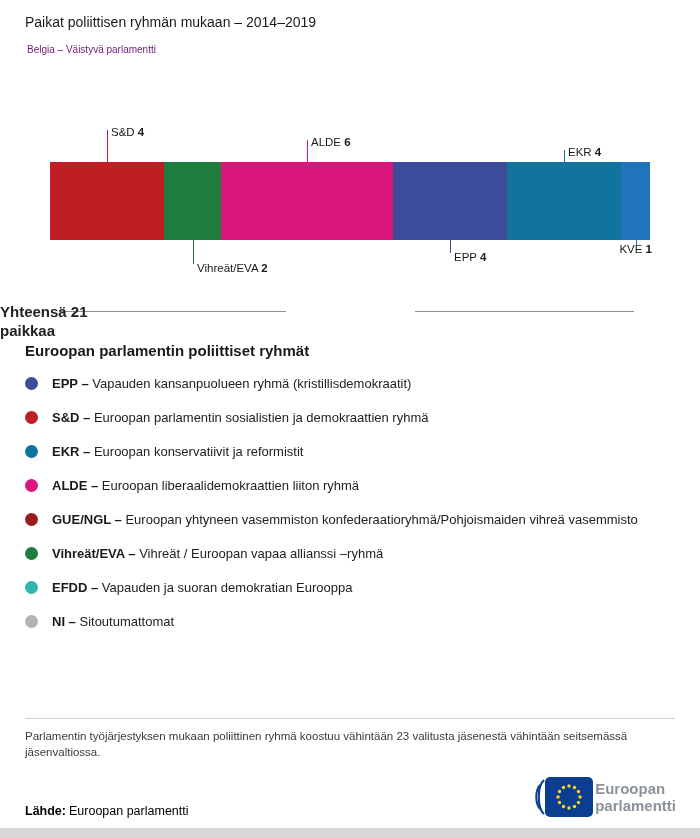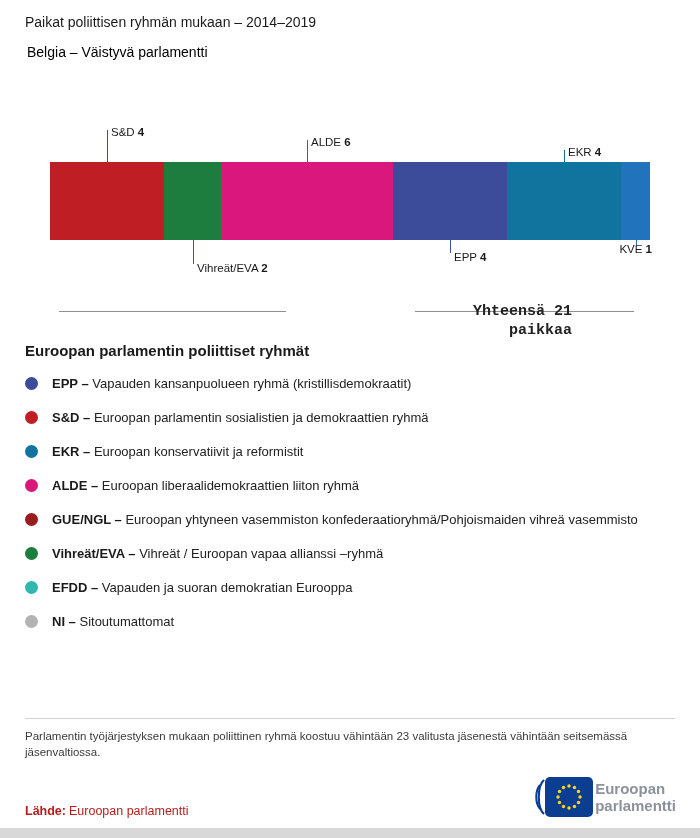--- a/index.html
+++ b/index.html
@@ -2,48 +2,48 @@
 <html><head>
 <meta charset="utf-8">
 <style>
   * { margin:0; padding:0; box-sizing:border-box; }
   html,body { width:700px; height:838px; }
   body {
     position:relative; background:#ffffff; overflow:hidden;
     font-family:"Liberation Sans", sans-serif; color:#1a1a1a;
   }
   .title { position:absolute; left:25px; top:14px; font-size:14px; font-weight:normal; color:#1a1a1a; }
-  .subtitle { position:absolute; left:27px; top:44px; font-size:14px; color:#000000; }
+  .subtitle { position:absolute; left:27px; top:44px; font-size:10px; color:#701a75; }
 
   .bar { position:absolute; left:50px; top:162px; width:600px; height:78px; display:flex; }
   .segment { height:100%; }
 
   .callout-line { position:absolute; width:1px; }
   .callout-label { position:absolute; font-size:11.5px; white-space:nowrap; color:#1a1a1a; }
   .callout-label b { font-weight:bold; }
 
   .total-wrap {
-    position:absolute; left:0; top:302px; width:572px; text-align:right;
-    font-family:Liberation Mono, monospace; font-weight:bold; font-size:15px;
+    position:absolute; left:0; top:302px; width:572px; text-align:left;
+    font-family:Liberation Sans, sans-serif; font-weight:bold; font-size:15px;
     line-height:19px; color:#222;
   }
   .total-rule { position:absolute; top:311px; height:1px; background:#8f8f8f; }
   .total-rule.left  { left:59px;  width:227px; }
   .total-rule.right { left:415px; width:219px; }
 
   .legend-title { position:absolute; left:25px; top:342px; font-size:15px; font-weight:bold; }
   .legend { position:absolute; left:25px; top:374px; width:655px; }
   .legend-item { display:flex; align-items:flex-start; margin-bottom:15px; font-size:13px; line-height:19px; color:#222; }
   .legend-item b { font-weight:bold; color:#1a1a1a; }
   .dot { flex:0 0 13px; width:13px; height:13px; border-radius:50%; margin-right:14px; margin-top:3px; }
 
   .divider { position:absolute; left:25px; top:718px; width:650px; height:1px; background:#d0d0d0; }
   .note { position:absolute; left:25px; top:728px; width:652px; font-size:11.5px; line-height:16px; color:#3a3a3a; }
 
-  .source { position:absolute; left:25px; top:804px; font-size:12.5px; color:#b91c1c; }
+  .source { position:absolute; left:25px; top:804px; font-size:12.5px; color:#000000; }
   .source b { font-weight:bold; margin-right:3px; }
 
   .logo { position:absolute; right:24px; top:776px; display:flex; align-items:center; gap:2px; }
   .logo-text { font-size:15px; font-weight:bold; color:#8c929b; line-height:17px; }
 
   .bottom-strip { position:absolute; left:0; bottom:0; width:700px; height:10px; background:#d8d8d8; }
 </style>
 </head>
 <body>
 

